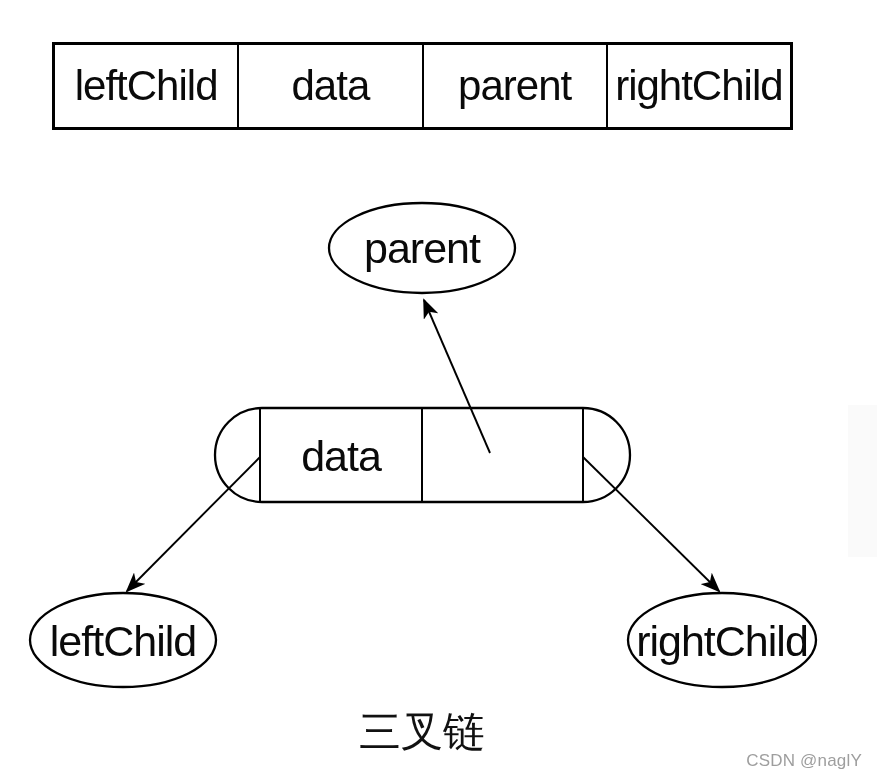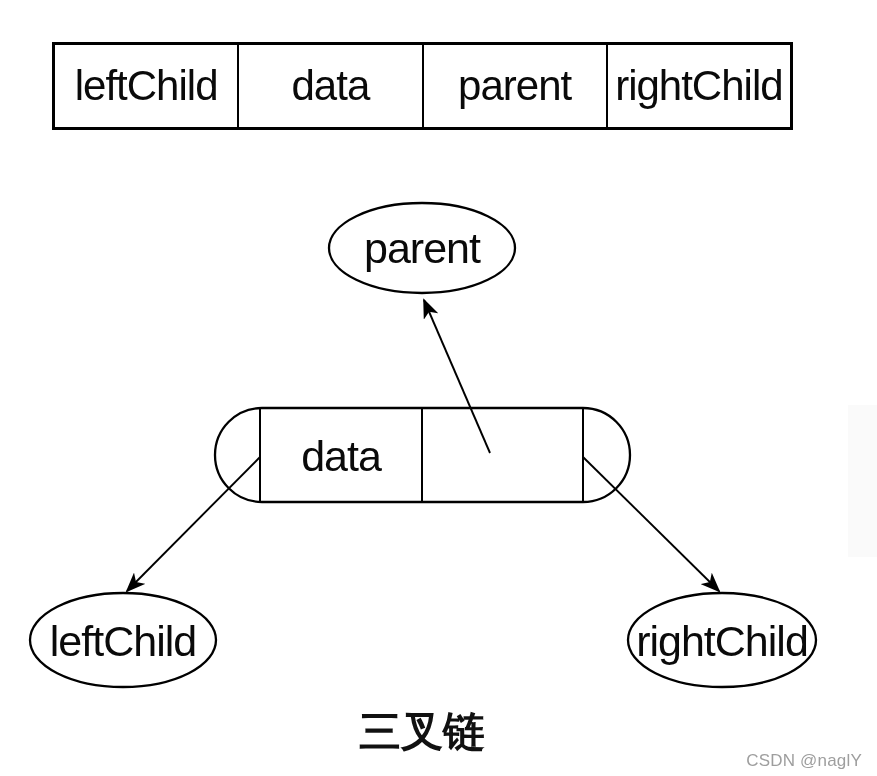--- a/index.html
+++ b/index.html
@@ -54,21 +54,21 @@
     letter-spacing: -1px;
   }
 
   
   .caption {
     position: absolute;
     left: 422px;
     top: 704px;
     transform: translateX(-50%);
     font-size: 42px;
-    font-weight: 700;
+    font-weight: 400;
     color: #111;
     white-space: nowrap;
   }
 
   
   .watermark {
     position: absolute;
     right: 15px;
     top: 751px;
     font-size: 17px;

